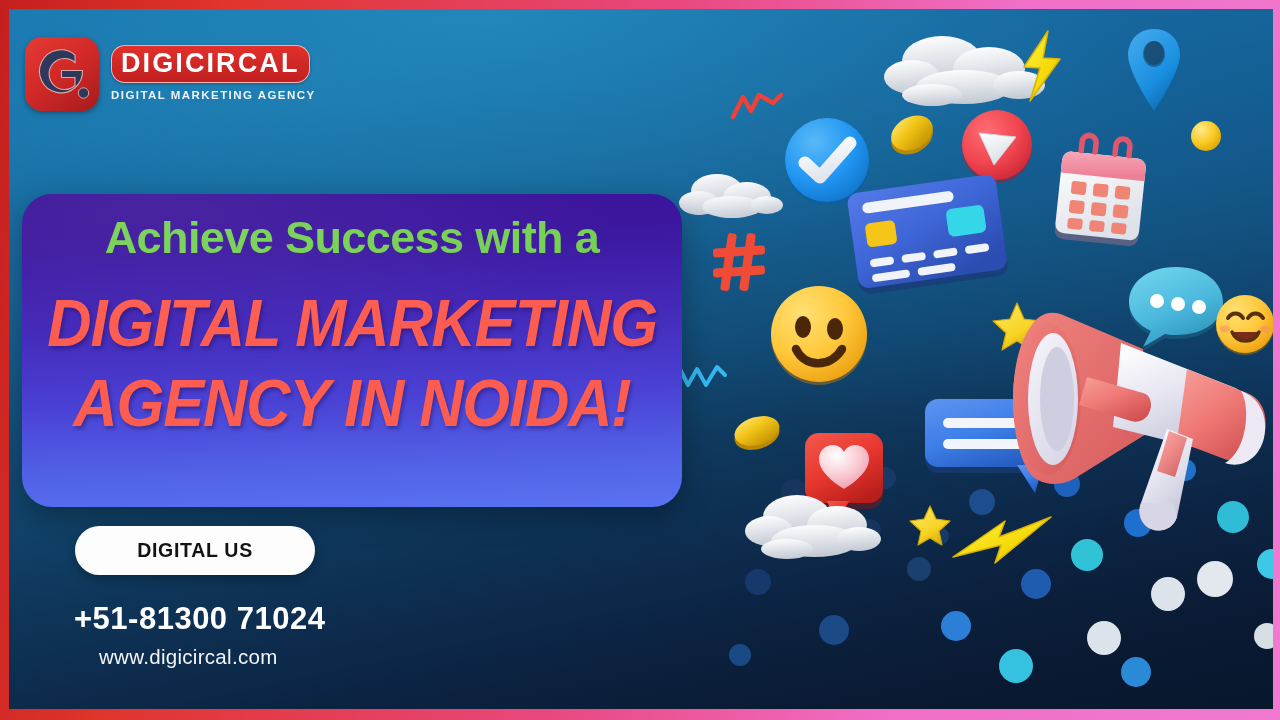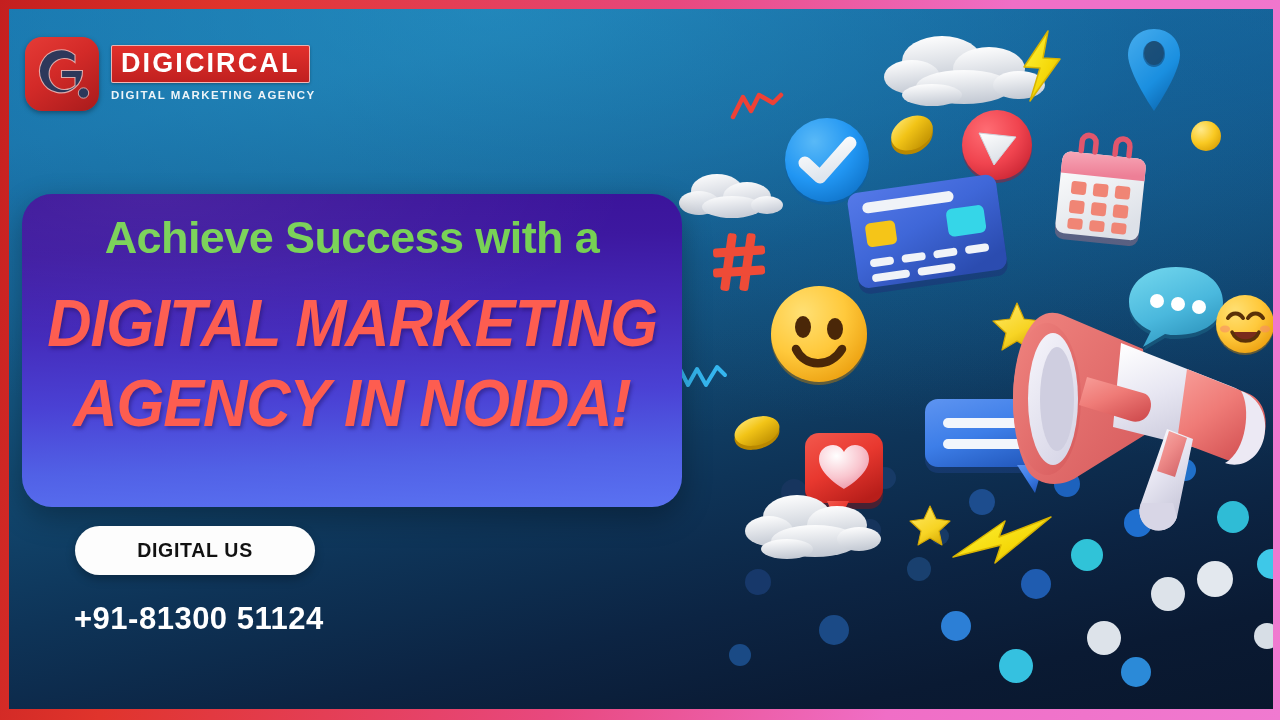--- a/index.html
+++ b/index.html
@@ -28,21 +28,21 @@
   .logo-mark {
     position:relative; width:74px; height:74px; border-radius:17px; flex:0 0 auto;
     background:linear-gradient(145deg,#e53b36 0%,#d32a28 45%,#a81b1c 100%);
     box-shadow:0 2px 5px rgba(0,0,0,.35);
   }
   .logo-mark svg { position:absolute; left:0; top:0; }
   .logo-text { margin-left:12px; padding-top:8px; }
   .logo-badge {
     background:linear-gradient(180deg,#e2302c 0%,#c0201f 100%);
     border:1.5px solid rgba(255,255,255,.65);
-    border-radius:2px; padding:4px 9px 5px 9px; display:inline-block;
+    border-radius:14px; padding:4px 9px 5px 9px; display:inline-block;
     box-shadow:0 1px 3px rgba(0,0,0,.3);
   }
   .logo-badge-text {
     color:#fff; font-size:27px; font-weight:bold; letter-spacing:2.1px; line-height:1;
     display:block; white-space:nowrap;
   }
   .logo-sub {
     color:#eef4f8; font-size:11.5px; font-weight:bold; letter-spacing:1.45px;
     margin-top:6px; text-align:right; white-space:nowrap;
   }
@@ -590,16 +590,17 @@
     <div class="headline-card">
       <div class="hl-line1">Achieve Success with a</div>
       <div class="hl-line2">DIGITAL MARKETING</div>
       <div class="hl-line3">AGENCY IN NOIDA!</div>
     </div>
 
     <button class="cta-button">
       <span class="cta-label">DIGITAL US</span>
     </button>
 
-    <div class="phone">+91-81300 51124</div>
+    <div class="phone">+51-81300 71024</div>
+    <div class="website">www.digicircal.com</div>
 
   </div>
 </div>
 
 </body></html>

